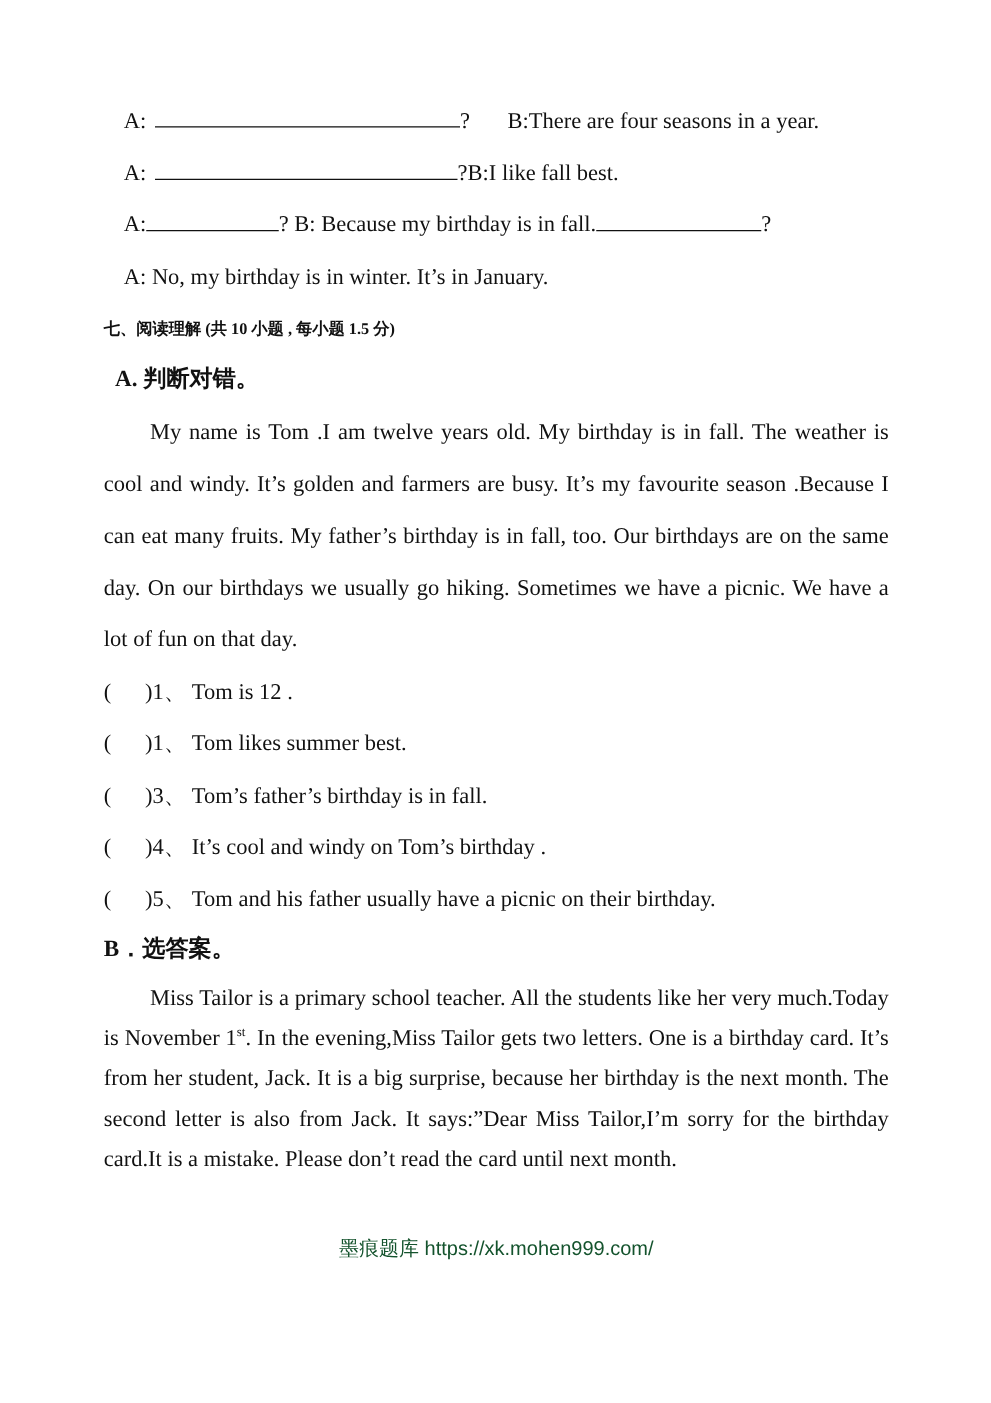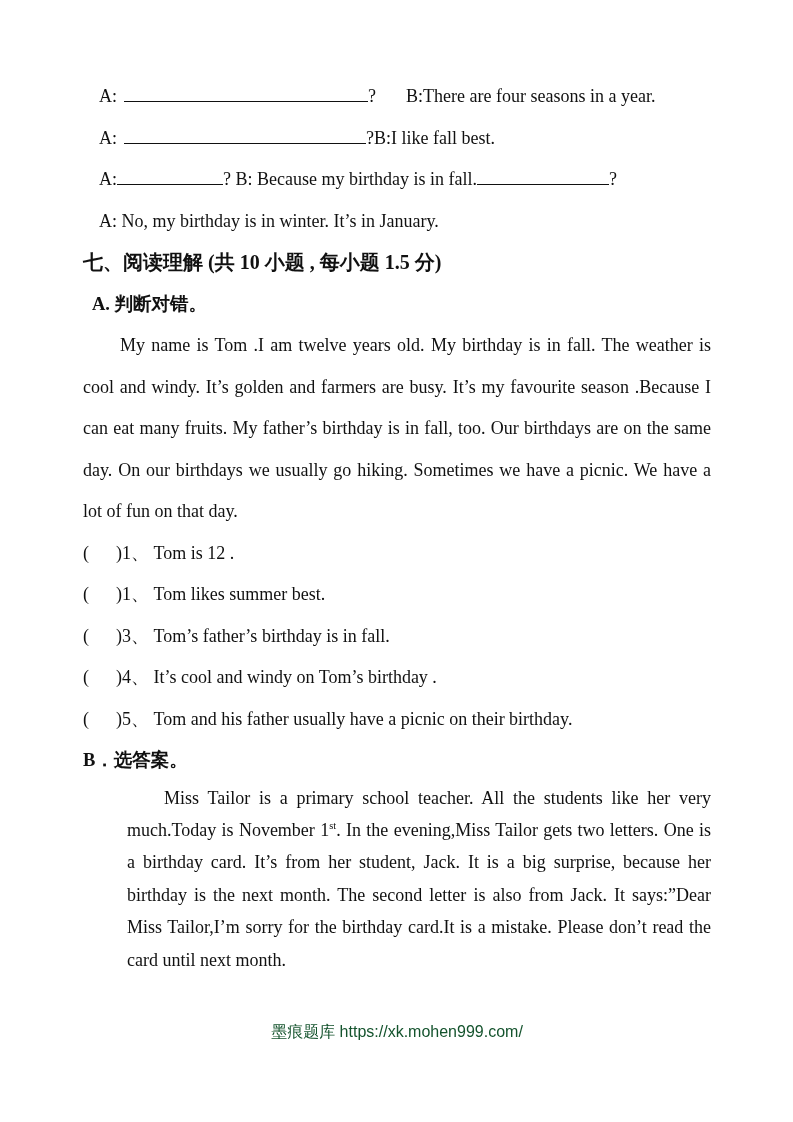--- a/index.html
+++ b/index.html
@@ -37,39 +37,39 @@
   .gap22 { }
   .gap24 { margin-left: 24px; }
   sup.ord {
     font-size: 0.58em;
     vertical-align: super;
     line-height: 0;
   }
   
   .sec-title {
     font-weight: bold;
-    font-size: 20px;
+    font-size: 13px;
     line-height: 41.5px;
     white-space: pre-wrap;
   }
   .part-label {
     font-weight: bold;
     font-size: 18.5px;
     line-height: 41.5px;
     white-space: pre-wrap;
   }
   .part-label.indent-a { padding-left: 9px; }
   
   .passage {
     margin: 0;
     text-align: justify;
     text-indent: 37px;
     line-height: 41.5px;
   }
-  .passage.tight { line-height: 32.4px; margin-left: 44px; }
+  .passage.tight { line-height: 32.4px; }
   
   .tf-item {
     line-height: 41.5px;
     white-space: pre-wrap;
   }
   
   .footer {
     margin-top: 44px;
     text-align: center;
     font-family: "Liberation Sans", "DejaVu Sans", sans-serif;

